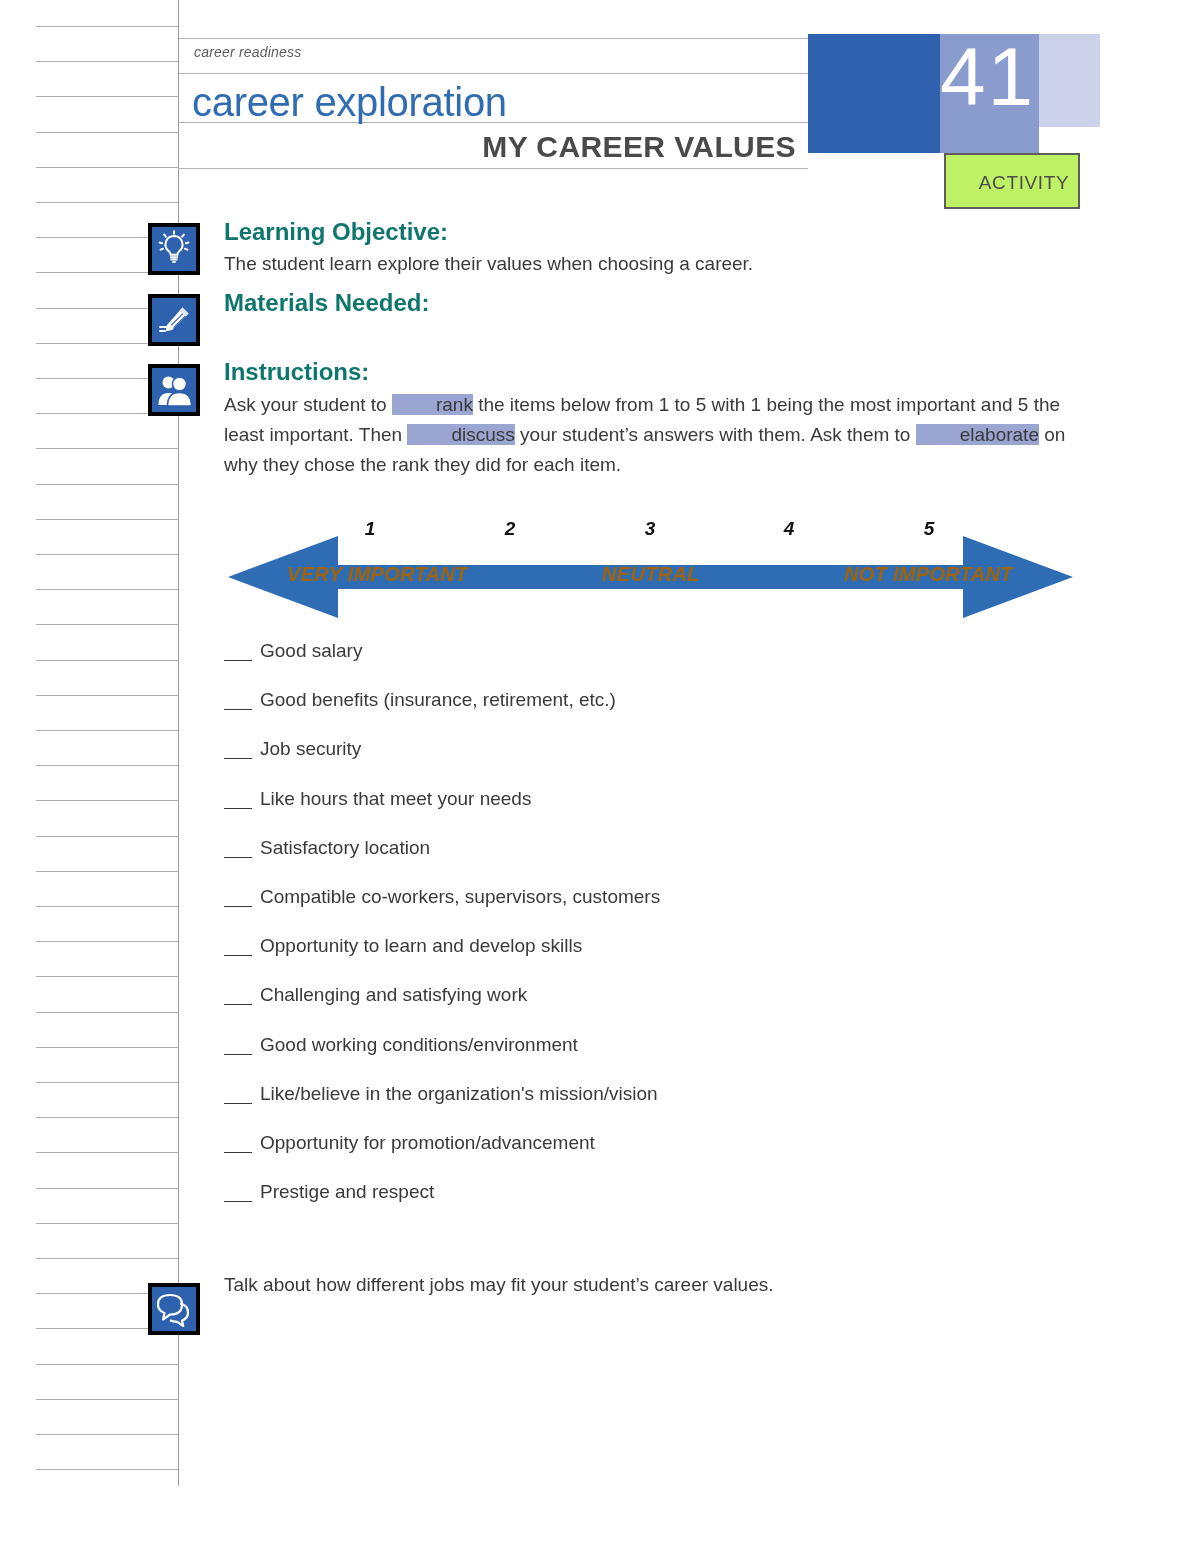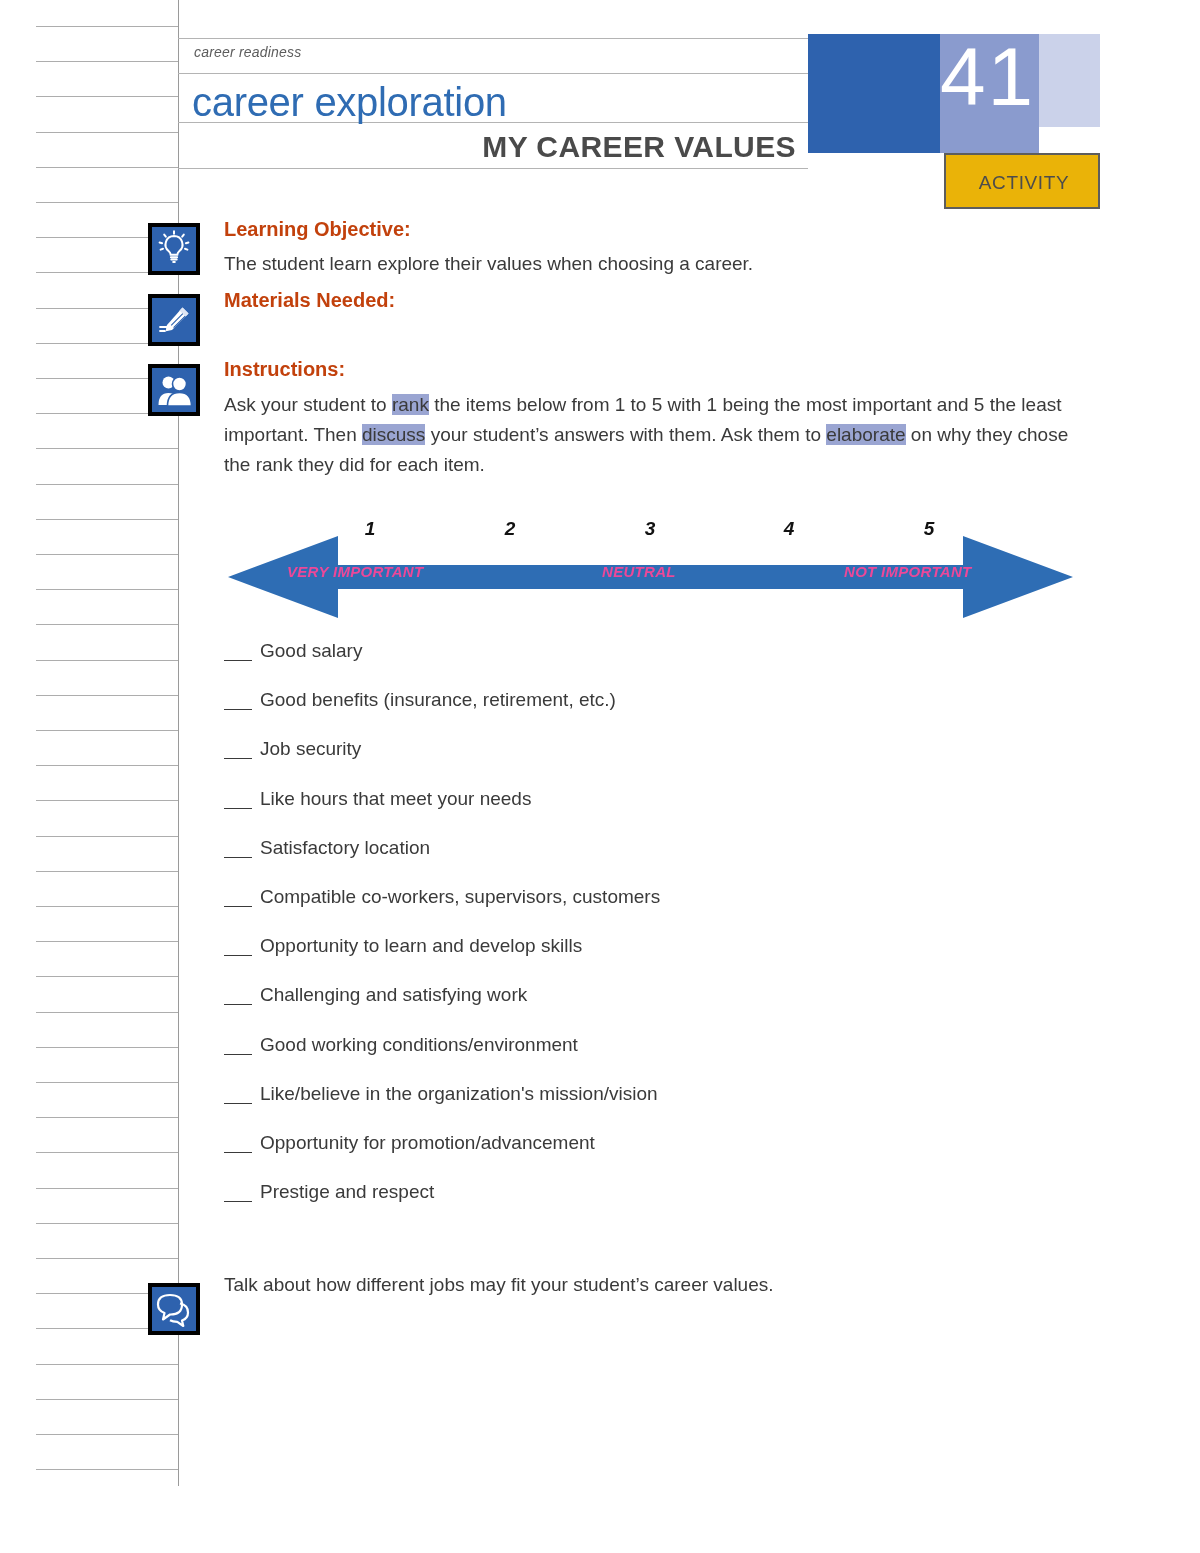--- a/index.html
+++ b/index.html
@@ -125,24 +125,24 @@
     font-size: 82px;
     color: #ffffff;
     font-weight: 300;
     letter-spacing: 2px;
     line-height: 1;
   }
   #activity-box {
     position: absolute;
     left: 944px;
     top: 153px;
-    width: 156px;
+    width: 136px;
     height: 56px;
     border: 2px solid #5d5d5d;
-    background: #eab308;
+    background: #bef264;
     box-sizing: border-box;
   }
   #activity-label {
     position: absolute;
     left: 0;
     top: 17px;
     width: 156px;
     text-align: center;
     font-size: 19px;
     color: #4c4c4c;
@@ -157,32 +157,32 @@
     background: #2e62ae;
     border: 4px solid #000000;
     box-sizing: border-box;
   }
   .sec-icon svg { display: block; }
 
   
   .sec-head {
     position: absolute;
     left: 224px;
-    font-size: 20px;
+    font-size: 24px;
     font-weight: bold;
-    color: #c2410c;
+    color: #0f766e;
   }
   .sec-body {
     position: absolute;
     left: 224px;
     font-size: 19px;
     color: #3a3a3a;
     line-height: 30px;
   }
-  .hl { background: #9aa5d2; }
+  .hl { background: #9aa5d2; padding-left: 44px; }
 
   
   #scale {
     position: absolute;
     left: 228px;
     top: 518px;
     width: 845px;
     height: 100px;
   }
   .scale-num {
@@ -198,24 +198,24 @@
   #scale-arrow {
     position: absolute;
     left: 0;
     top: 18px;
     width: 845px;
     height: 82px;
   }
   .scale-lbl {
     position: absolute;
     top: 45px;
-    font-size: 15px;
+    font-size: 20px;
     font-weight: bold;
     font-style: italic;
-    color: #ec4899;
+    color: #a16207;
     letter-spacing: .3px;
   }
 
   
   #value-list {
     position: absolute;
     left: 224px;
     top: 640px;
     width: 800px;
   }

